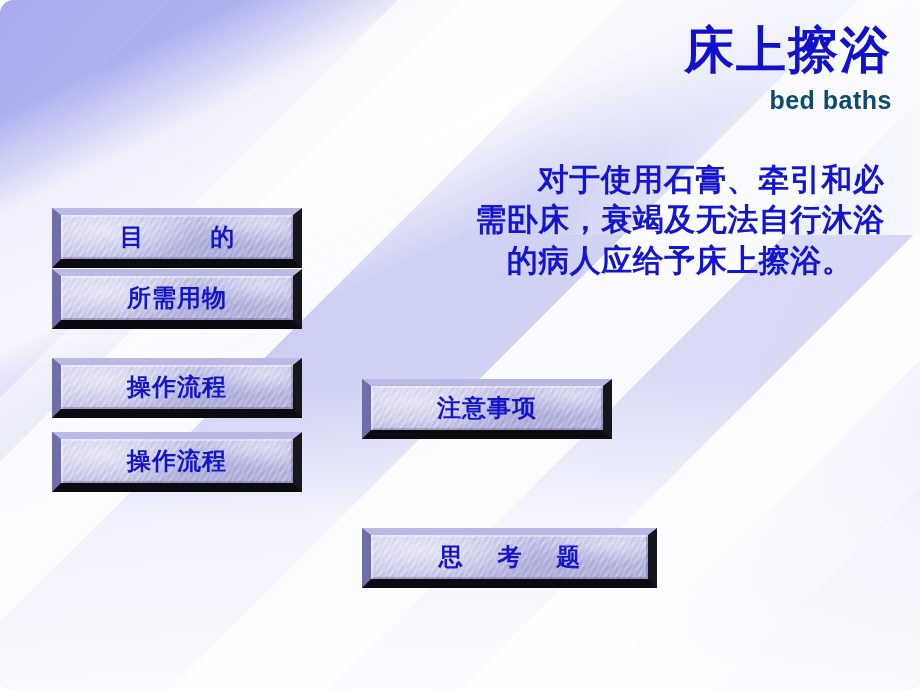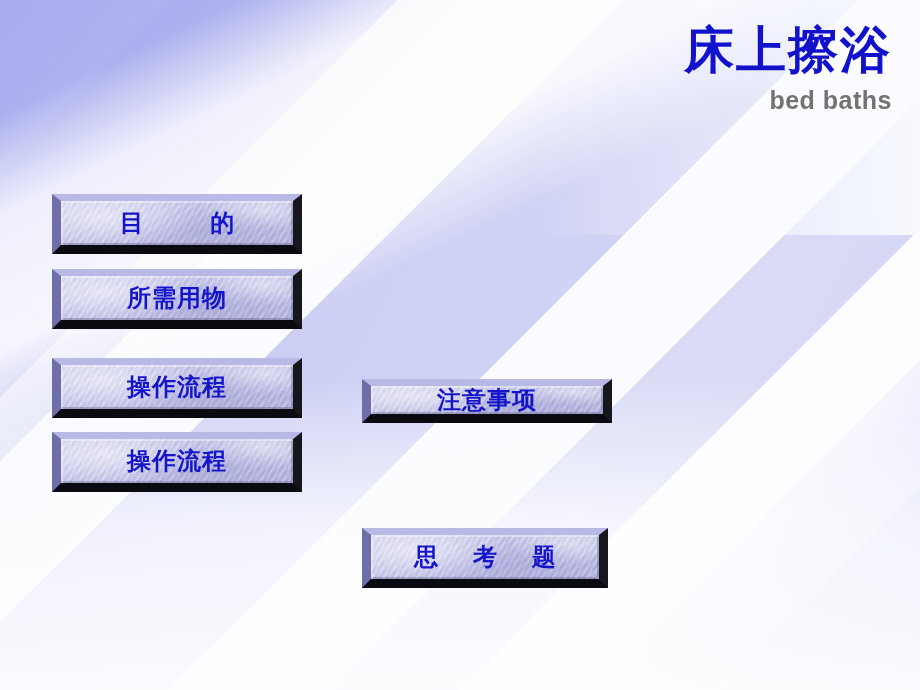--- a/index.html
+++ b/index.html
@@ -10,20 +10,21 @@
   body {
     font-family: "Liberation Sans", "DejaVu Sans", sans-serif;
   }
 
   #slide {
     position: relative;
     width: 920px;
     height: 690px;
     overflow: hidden;
     background: #f3f5fb;
+    border-radius: 14px;
   }
 
   
   .bg-base {
     position: absolute;
     inset: 0;
     background:
       linear-gradient(115deg,
         #c9caf3 0%,
         #d9daf6 14%,
@@ -125,21 +126,21 @@
     letter-spacing: 2px;
     line-height: 1.05;
     white-space: nowrap;
   }
   .slide-subtitle {
     position: absolute;
     right: 28px;
     top: 86px;
     font-size: 25px;
     font-weight: bold;
-    color: #737373;
+    color: #0c4a6e;
     letter-spacing: 0.5px;
     white-space: nowrap;
   }
   .body-text {
     position: absolute;
     left: 470px;
     top: 160px;
     width: 420px;
     font-size: 31px;
     font-weight: bold;
@@ -208,39 +209,42 @@
   <div class="bg-bands"></div>
   <div class="bg-corner-tl"></div>
   <div class="bg-wedge"></div>
   <div class="bg-corner-br"></div>
   <div class="bg-haze-bottom"></div>
   <div class="bg-haze-right"></div>
 
   <div class="slide-title">床上擦浴</div>
   <div class="slide-subtitle">bed baths</div>
 
-
-  <div class="btn wide-spaced" style="left:52px;  top:194px; width:250px; height:60px;">
+  <div class="body-text">
+    <span class="indent"></span><span>对于使用石膏、牵引和必需卧床，衰竭及无法自行沐浴的病人应给予床上擦浴。</span>
+  </div>
+
+  <div class="btn wide-spaced" style="left:52px;  top:208px; width:250px; height:60px;">
     <span class="btn-label">目    的</span>
   </div>
 
   <div class="btn" style="left:52px;  top:269px; width:250px; height:60px;">
     <span class="btn-label">所需用物</span>
   </div>
 
   <div class="btn" style="left:52px;  top:358px; width:250px; height:60px;">
     <span class="btn-label">操作流程</span>
   </div>
 
   <div class="btn" style="left:52px;  top:432px; width:250px; height:60px;justify-content:center;">
     <span class="btn-label">操作流程</span>
   </div>
 
-  <div class="btn" style="left:362px; top:379px; width:250px; height:44px;">
+  <div class="btn" style="left:362px; top:379px; width:250px; height:60px;">
     <span class="btn-label">注意事项</span>
   </div>
 
 
-  <div class="btn spaced" style="left:362px; top:528px; width:246px; height:60px;">
+  <div class="btn spaced" style="left:362px; top:528px; width:295px; height:60px;">
     <span class="btn-label">思 考 题</span>
   </div>
 
 </div>
 
 </body></html>

